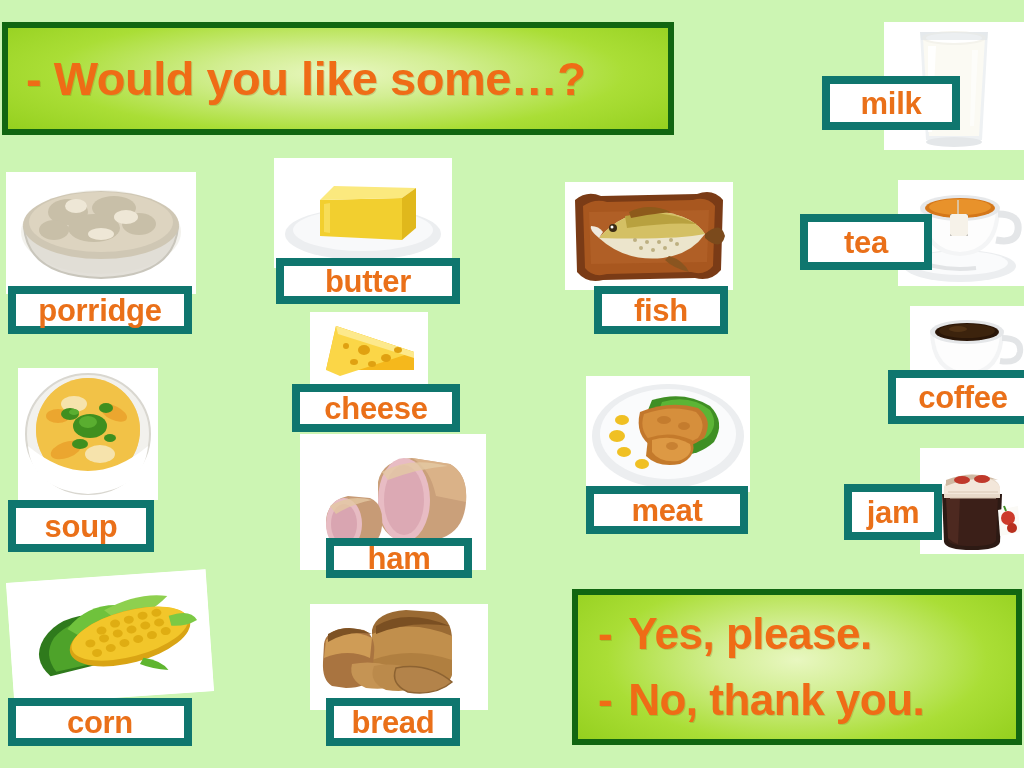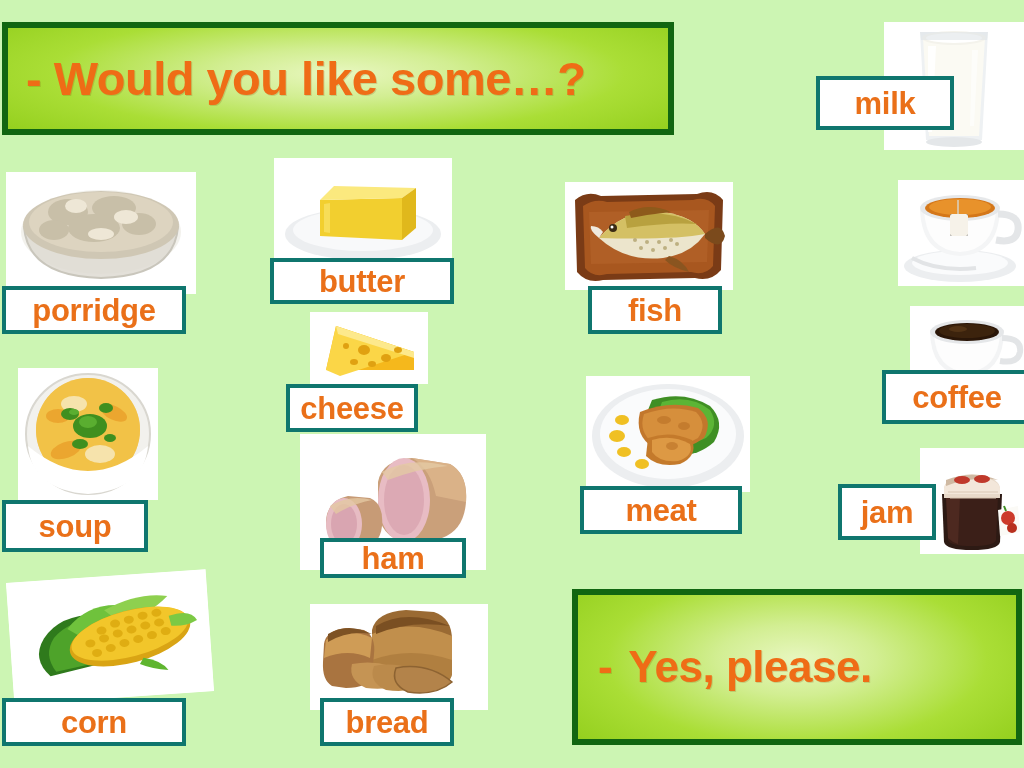--- a/index.html
+++ b/index.html
@@ -50,27 +50,28 @@
   #answers-banner .line {
     font-size: 44px;
     padding-left: 20px;
     line-height: 66px;
   }
   #answers-banner .line .dash { margin-right: 16px; }
 
   
   .word-box {
     position: absolute;
-    border: 4px solid #0f766e;
+    border: 8px solid #0f766e;
     background: #ffffff;
     box-sizing: border-box;
     display: flex;
     align-items: center;
     justify-content: center;
     z-index: 6;
+    margin-left: 6px;
   }
   .word-box .word {
     color: #ea7019;
     font-weight: bold;
     font-size: 31px;
     line-height: 1;
     white-space: nowrap;
     letter-spacing: -0.3px;
   }
 
@@ -363,39 +364,42 @@
   </div>
 
   <div class="banner" id="title-banner">
     <div class="line">- Would you like some…?</div>
   </div>
 
   <div class="banner" id="answers-banner">
     <div class="line">
       <span class="dash">-</span><span>Yes, please.</span>
     </div>
+    <div class="line">
+      <span class="dash">-</span><span>No, thank you.</span>
+    </div>
   </div>
 
   <div class="word-box" style="left:2px; top:286px; width:184px; height:48px;">
     <span class="word">porridge</span>
   </div>
 
   <div class="word-box" style="left:2px; top:500px; width:146px; height:52px;">
     <span class="word">soup</span>
   </div>
 
   <div class="word-box" style="left:2px; top:698px; width:184px; height:48px;">
     <span class="word">corn</span>
   </div>
 
   <div class="word-box" style="left:270px; top:258px; width:184px; height:46px;">
     <span class="word">butter</span>
   </div>
 
-  <div class="word-box" style="left:286px; top:384px; width:132px; height:48px;">
+  <div class="word-box" style="left:286px; top:384px; width:168px; height:48px;">
     <span class="word">cheese</span>
   </div>
 
   <div class="word-box" style="left:320px; top:538px; width:146px; height:40px;">
     <span class="word">ham</span>
   </div>
 
   <div class="word-box" style="left:320px; top:698px; width:134px; height:48px;">
     <span class="word">bread</span>
   </div>
@@ -405,20 +409,23 @@
   </div>
 
   <div class="word-box" style="left:580px; top:486px; width:162px; height:48px;">
     <span class="word">meat</span>
   </div>
 
   <div class="word-box" style="left:816px; top:76px; width:138px; height:54px;">
     <span class="word">milk</span>
   </div>
 
+  <div class="word-box" style="left:794px; top:214px; width:132px; height:56px;">
+    <span class="word">tea</span>
+  </div>
 
   <div class="word-box" style="left:882px; top:370px; width:150px; height:54px;">
     <span class="word">coffee</span>
   </div>
 
   <div class="word-box" style="left:838px; top:484px; width:98px; height:56px;">
     <span class="word">jam</span>
   </div>
 
 </div>

